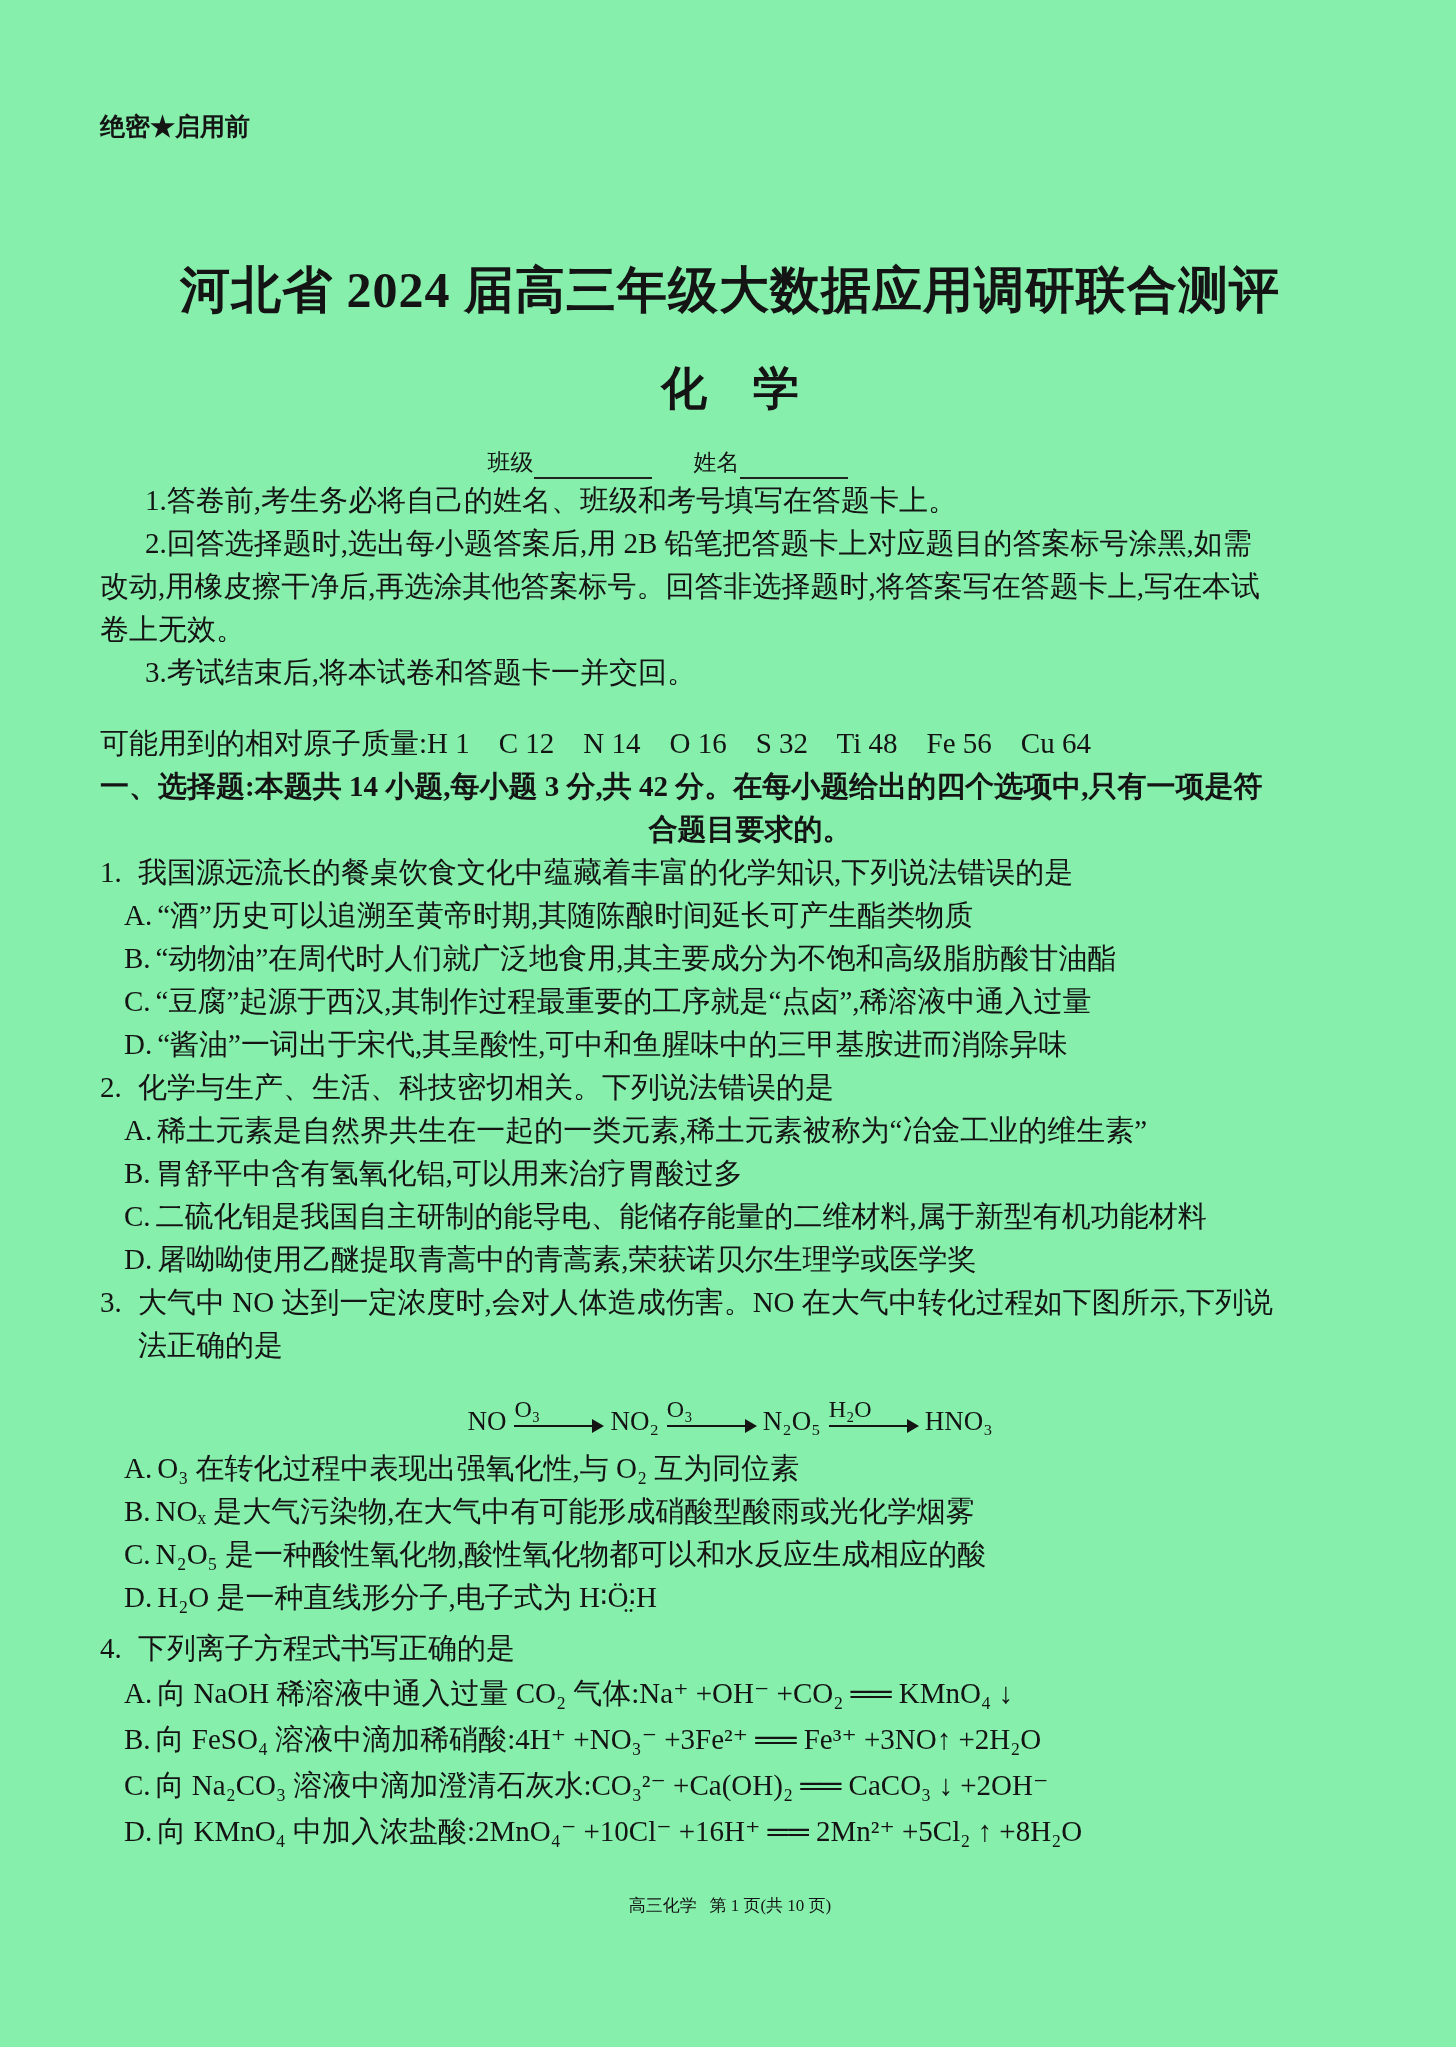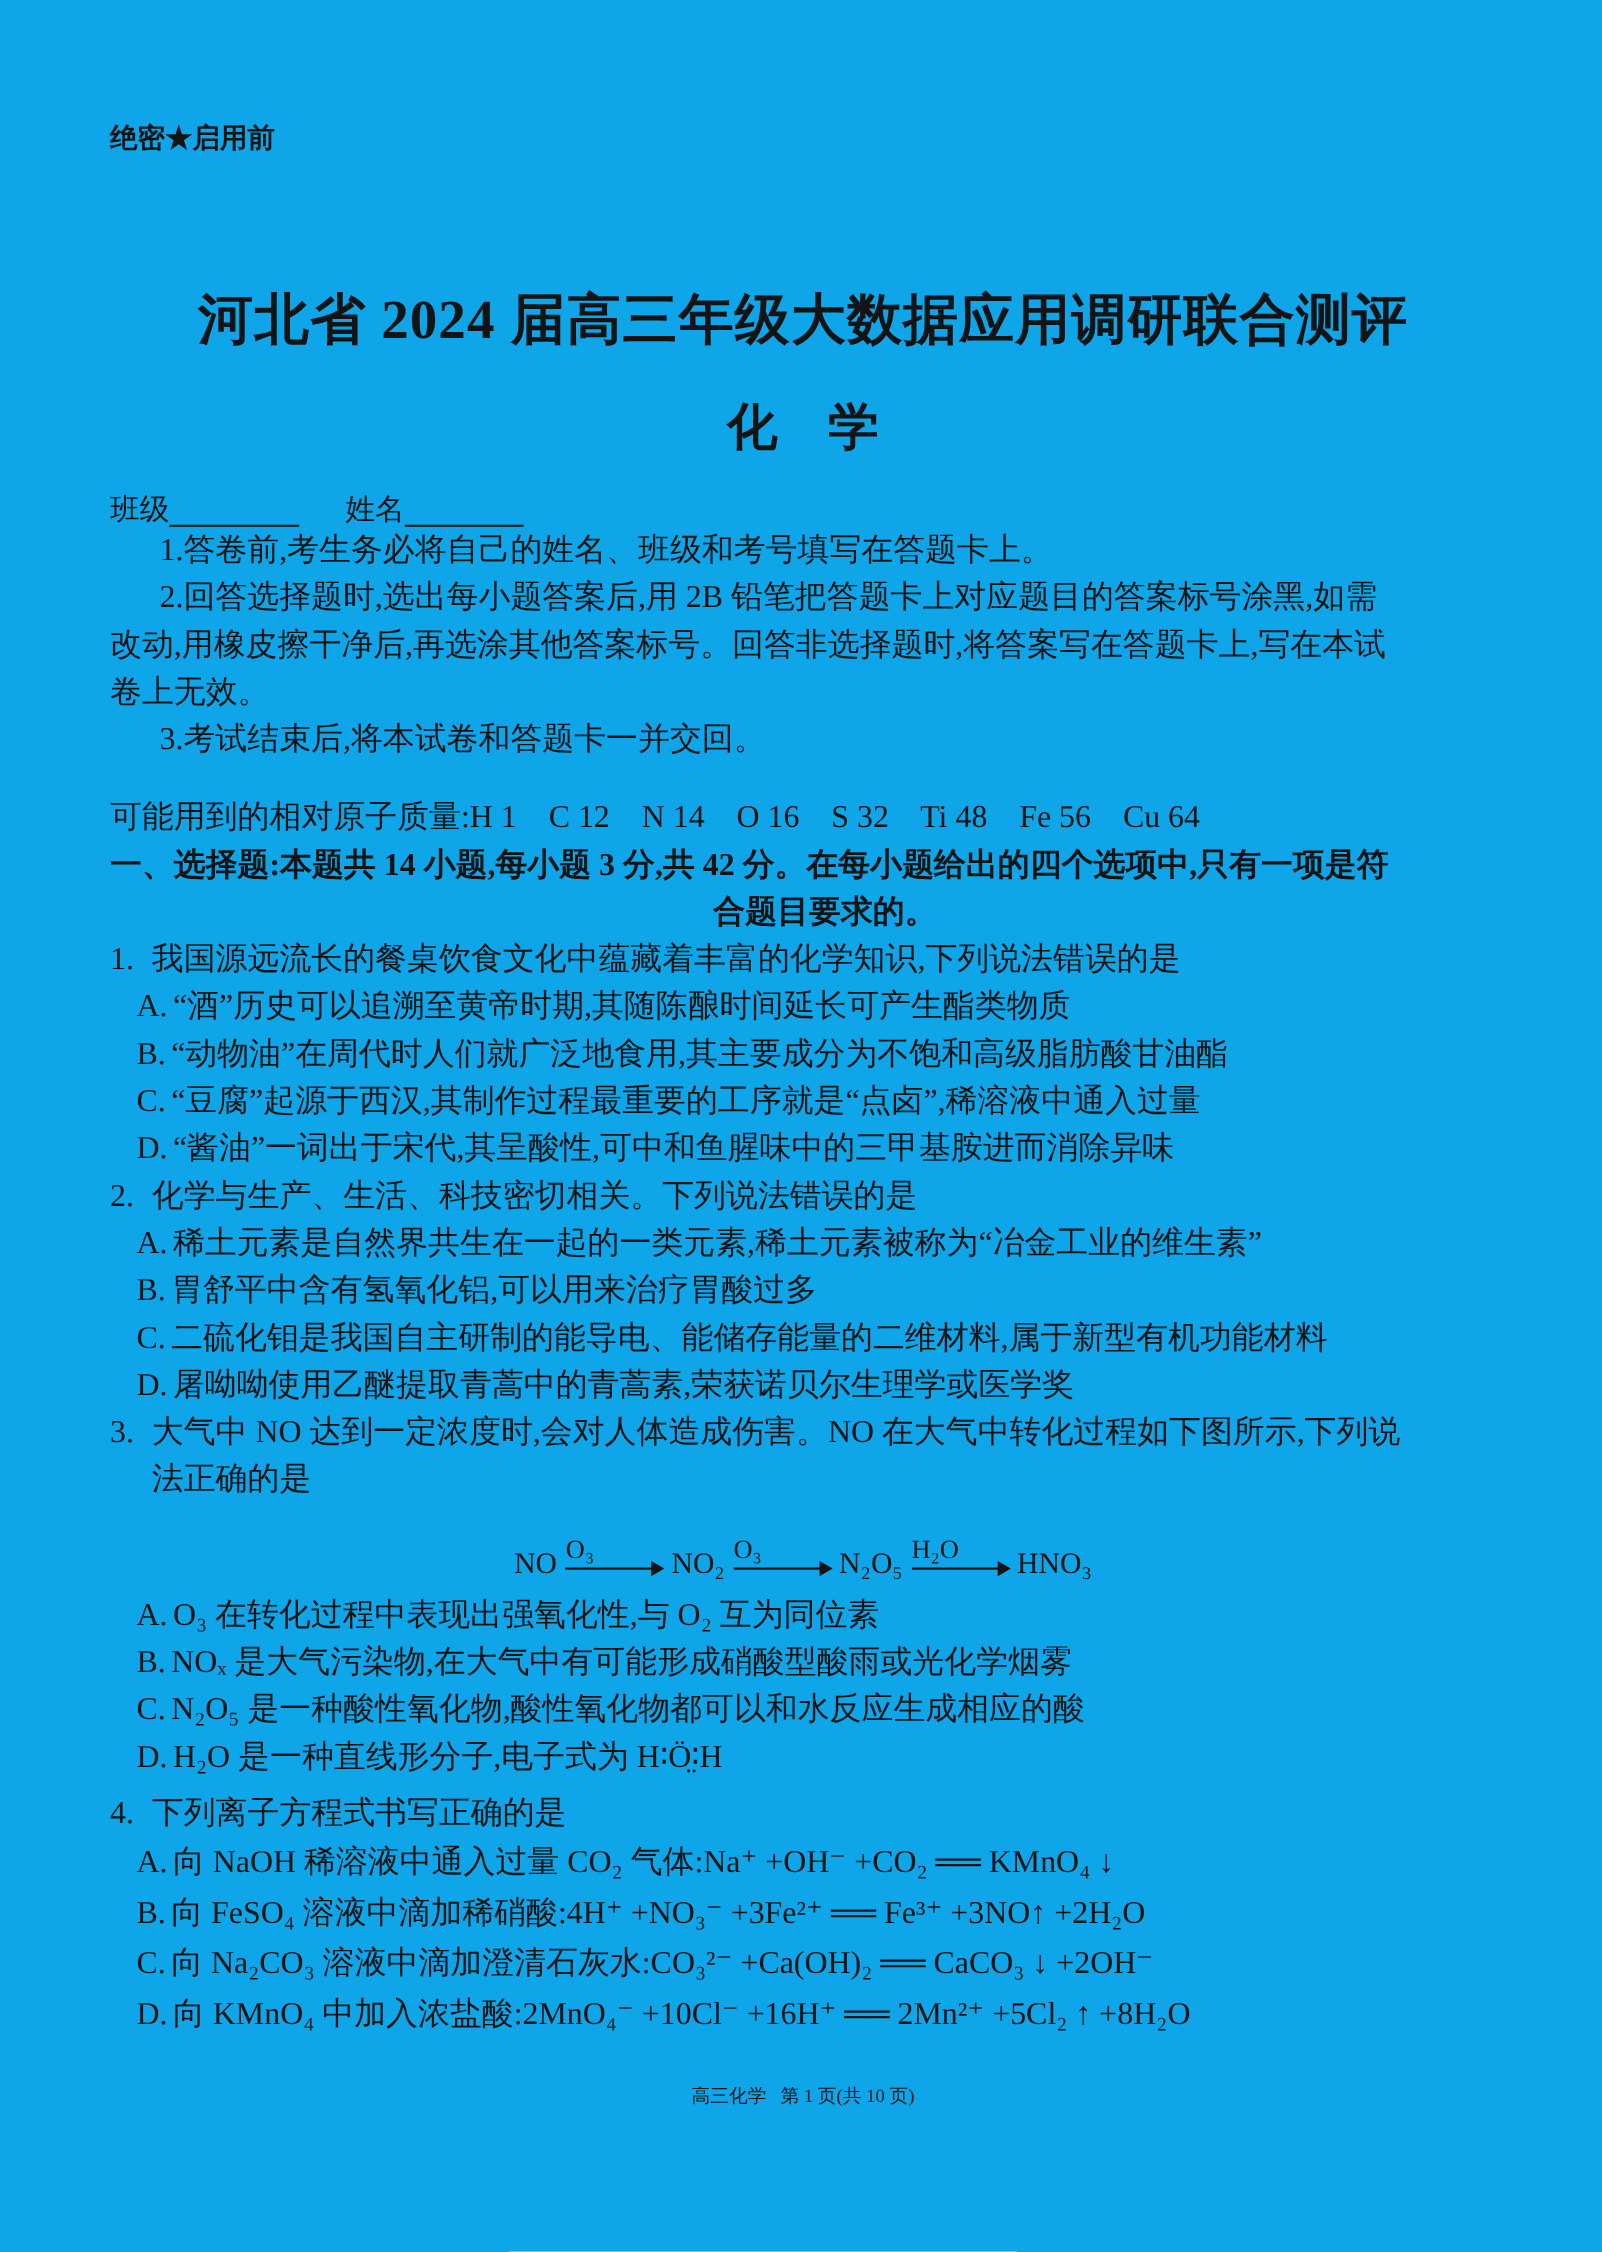--- a/index.html
+++ b/index.html
@@ -1,32 +1,32 @@
 <!DOCTYPE html>
 <html><head>
 <meta charset="utf-8">
 <style>
   html,body { margin:0; padding:0; background:#e8e8e8; }
   .page {
     position:relative;
     width:1456px; height:2047px;
     margin:0 auto;
-    background:#0ea5e9;
+    background:#86efac;
     box-sizing:border-box;
     padding:0 96px 0 100px;
     color:#141414;
     font-family:"Liberation Serif","DejaVu Serif",serif;
     font-size:29px;
     line-height:43px;
     overflow:hidden;
   }
   .secret { padding-top:112px; font-size:25px; line-height:30px; font-weight:bold; }
   .title  { margin:121px 0 0 0; text-align:center; font-size:50px; line-height:54px; font-weight:bold; letter-spacing:1px; }
   .subject{ margin:48px 0 0 0; text-align:center; font-size:46px; line-height:48px; font-weight:bold; white-space:pre; }
-  .id-row { margin-top:34px; display:flex; justify-content:flex-start; align-items:flex-end; gap:42px; padding-right:125px; font-size:27px; line-height:32px; }
+  .id-row { margin-top:34px; display:flex; justify-content:center; align-items:flex-end; gap:42px; padding-right:125px; font-size:23px; line-height:32px; }
   .id-item{ display:inline-flex; align-items:flex-end; }
   .blank  { display:inline-block; border-bottom:2px solid #222; height:30px; }
   .blank-class { width:118px; }
   .blank-name  { width:108px; }
   .notice-heading { margin-top:8px; font-weight:bold; }
   .line   {}
   .ind1   { padding-left:45px; }
   .atomic { margin-top:28px; white-space:pre; }
   .bold   { font-weight:bold; }
   .ind-sm { padding-left:40px;text-align:center; }

